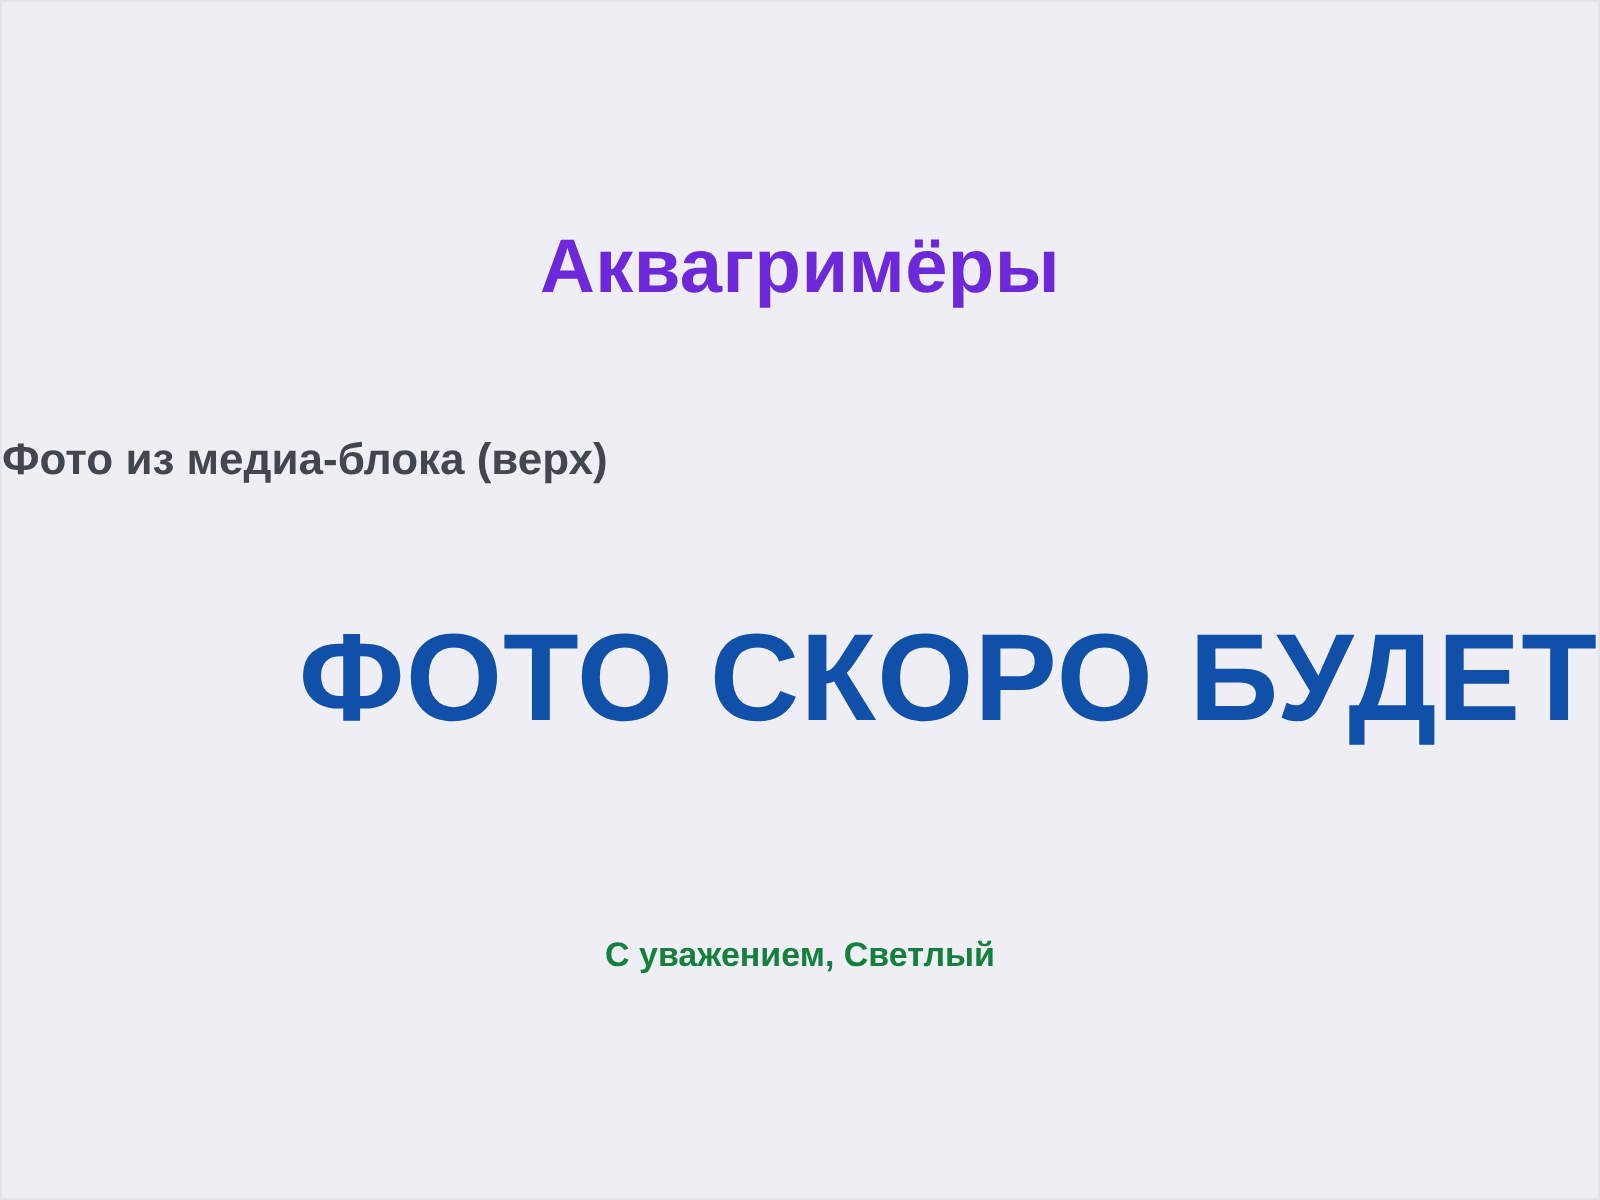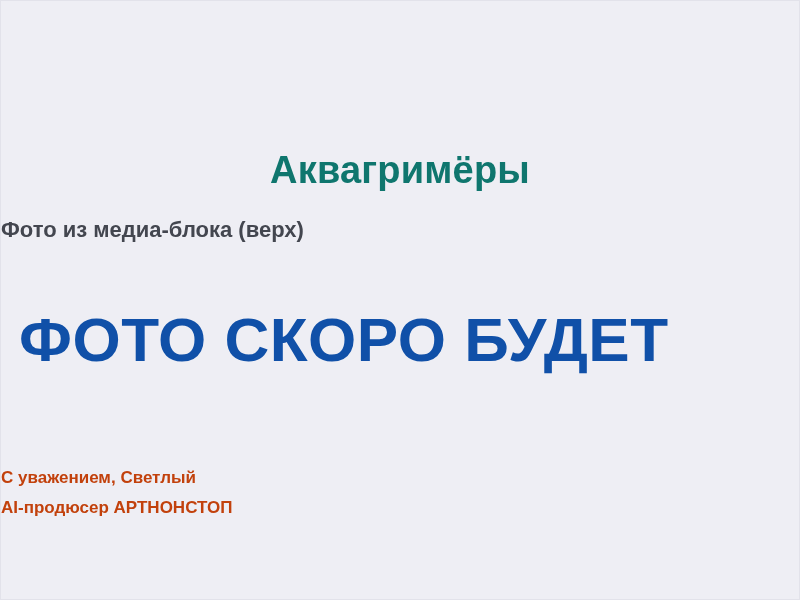--- a/index.html
+++ b/index.html
@@ -29,60 +29,60 @@
 
   .section-title {
     position: absolute;
     top: 112px;
     left: 0;
     right: 0;
     text-align: center;
     font-size: 38px;
     font-weight: bold;
     line-height: 1.15;
-    color: #0f766e;
+    color: #6d28d9;
     letter-spacing: 0.2px;
     white-space: nowrap;
-    margin-top: 36px;
   }
 
   .section-subtitle {
     position: absolute;
     top: 216px;
     left: 0;
     right: 0;
     text-align: left;
     font-size: 22px;
     font-weight: bold;
     line-height: 1.2;
     color: #43464f;
     white-space: nowrap;
   }
 
   .headline {
     position: absolute;
     top: 305px;
     left: 0;
     right: 0;
-    text-align: left;
+    text-align: right;
     font-size: 62px;
     font-weight: bold;
     line-height: 1.1;
     color: #1050a8;
     letter-spacing: 0.5px;
     white-space: nowrap;
     padding-left: 18px;
   }
 
   .signature {
     position: absolute;
     top: 462px;
     left: 0;
     right: 0;
-    color: #c2410c;
+    text-align: center;
+    color: #15803d;
   }
 
   .signature-line {
     font-size: 17px;
     font-weight: bold;
     line-height: 30px;
     white-space: nowrap;
   }
 </style>
 </head>
@@ -91,16 +91,15 @@
 <div class="placeholder-card">
 
   <div class="section-title">Аквагримёры</div>
 
   <div class="section-subtitle">Фото из медиа-блока (верх)</div>
 
   <div class="headline">ФОТО СКОРО БУДЕТ</div>
 
   <div class="signature">
     <div class="signature-line">С уважением, Светлый</div>
-    <div class="signature-line">AI-продюсер АРТНОНСТОП</div>
   </div>
 
 </div>
 
 </body></html>

